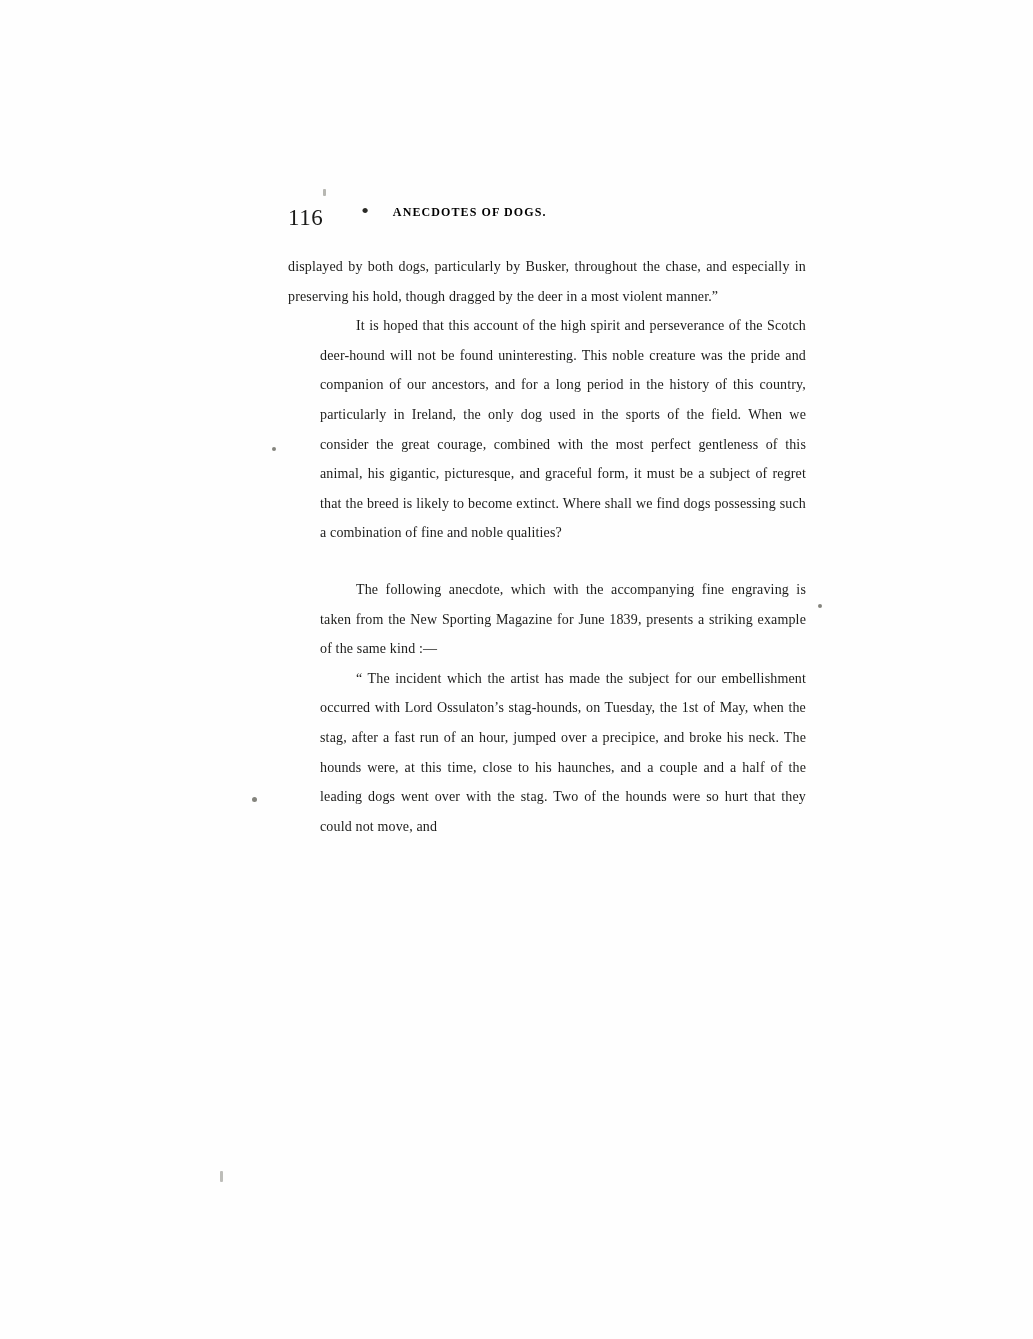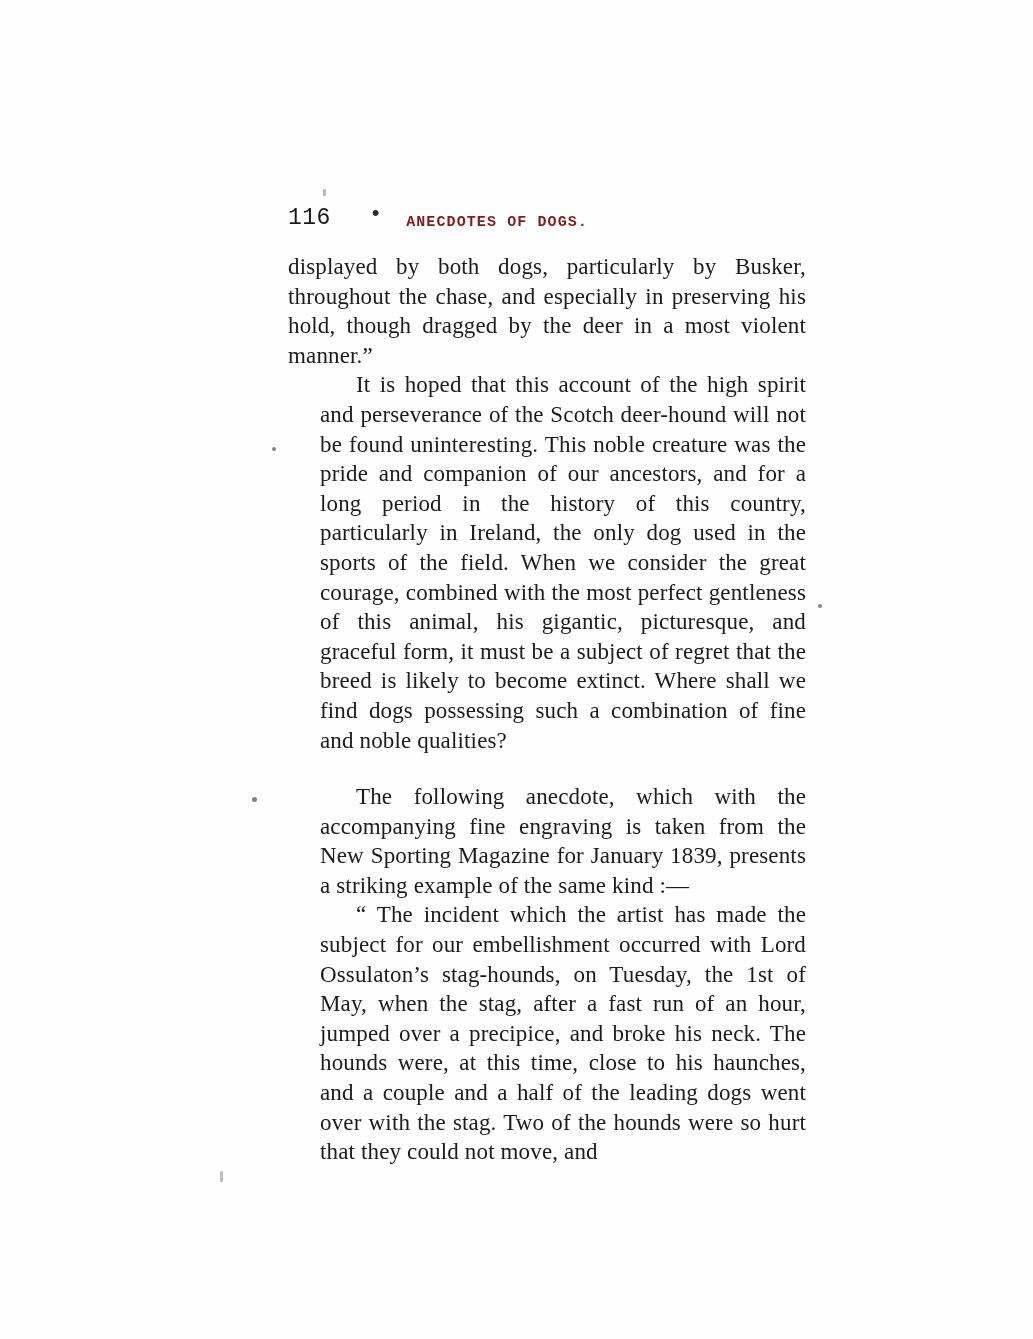--- a/index.html
+++ b/index.html
@@ -24,54 +24,53 @@
     background: #fefefe;
   }
   
   .header-row {
     position: absolute;
     left: 288px;
     top: 205px;
     width: 520px;
     height: 26px;
     display: flex;
-    align-items: flex-end;
-    font-family: Liberation Mono, monospace;
+    align-items: flex-start;
   }
   .folio {
     font-size: 23px;
     letter-spacing: 0.5px;
     color: #1a1a18;
   }
   .head-dot {
     font-size: 22px;
     line-height: 1;
     margin-left: 38px;
     margin-right: 24px;
     color: #2b2b27;
     transform: translateY(-5px);
   }
   .running-title {
-    font-size: 15px;
+    font-size: 12px;
     font-weight: bold;
     letter-spacing: 1.1px;
-    color: #7f1d1d;
+    color: #000000;
     text-transform: uppercase;
   }
 
   
   .textblock {
     position: absolute;
     left: 288px;
     top: 252px;
     width: 518px;
   }
   p {
     margin: 0;
-    font-size: 23px;
+    font-size: 14px;
     line-height: 29.6px;
     text-align: justify;
     text-justify: inter-word;
     letter-spacing: 0.15px;
     color: #1b1b19;
   }
   p.indent {
     text-indent: 36px;
     margin-left: 32px;
   }
@@ -104,17 +103,17 @@
 
   <div class="header-row">
     <span class="folio">116</span>
     <span class="head-dot">•</span>
     <span class="running-title">ANECDOTES OF DOGS.</span>
   </div>
 
   <div class="textblock">
     <p>displayed by both dogs, particularly by Busker, throughout the chase, and especially in preserving his hold, though dragged by the deer in a most violent manner.”</p>
     <p class="indent">It is hoped that this account of the high spirit and perseverance of the Scotch deer-hound will not be found uninteresting.   This noble creature was the pride and companion of our ancestors, and for a long period in the history of this country, particularly in Ireland, the only dog used in the sports of the field. When we consider the great courage, combined with the most perfect gentleness of this animal, his gigantic, picturesque, and graceful form, it must be a subject of regret that the breed is likely to become extinct. Where shall we find dogs possessing such a combination of fine and noble qualities?</p>
-    <p class="indent gap-before">The following anecdote, which with the accompanying fine engraving is taken from the New Sporting Magazine for January 1839, presents a striking example of the same kind :—</p>
+    <p class="indent gap-before">The following anecdote, which with the accompanying fine engraving is taken from the New Sporting Magazine for June 1839, presents a striking example of the same kind :—</p>
     <p class="indent">“ The incident which the artist has made the subject for our embellishment occurred with Lord Ossulaton’s stag-hounds, on Tuesday, the 1st of May, when the stag, after a fast run of an hour, jumped over a precipice, and broke his neck.   The hounds were, at this time, close to his haunches, and a couple and a half of the leading dogs went over with the stag.   Two of the hounds were so hurt that they could not move, and</p>
   </div>
 
 </div>
 
 </body></html>

